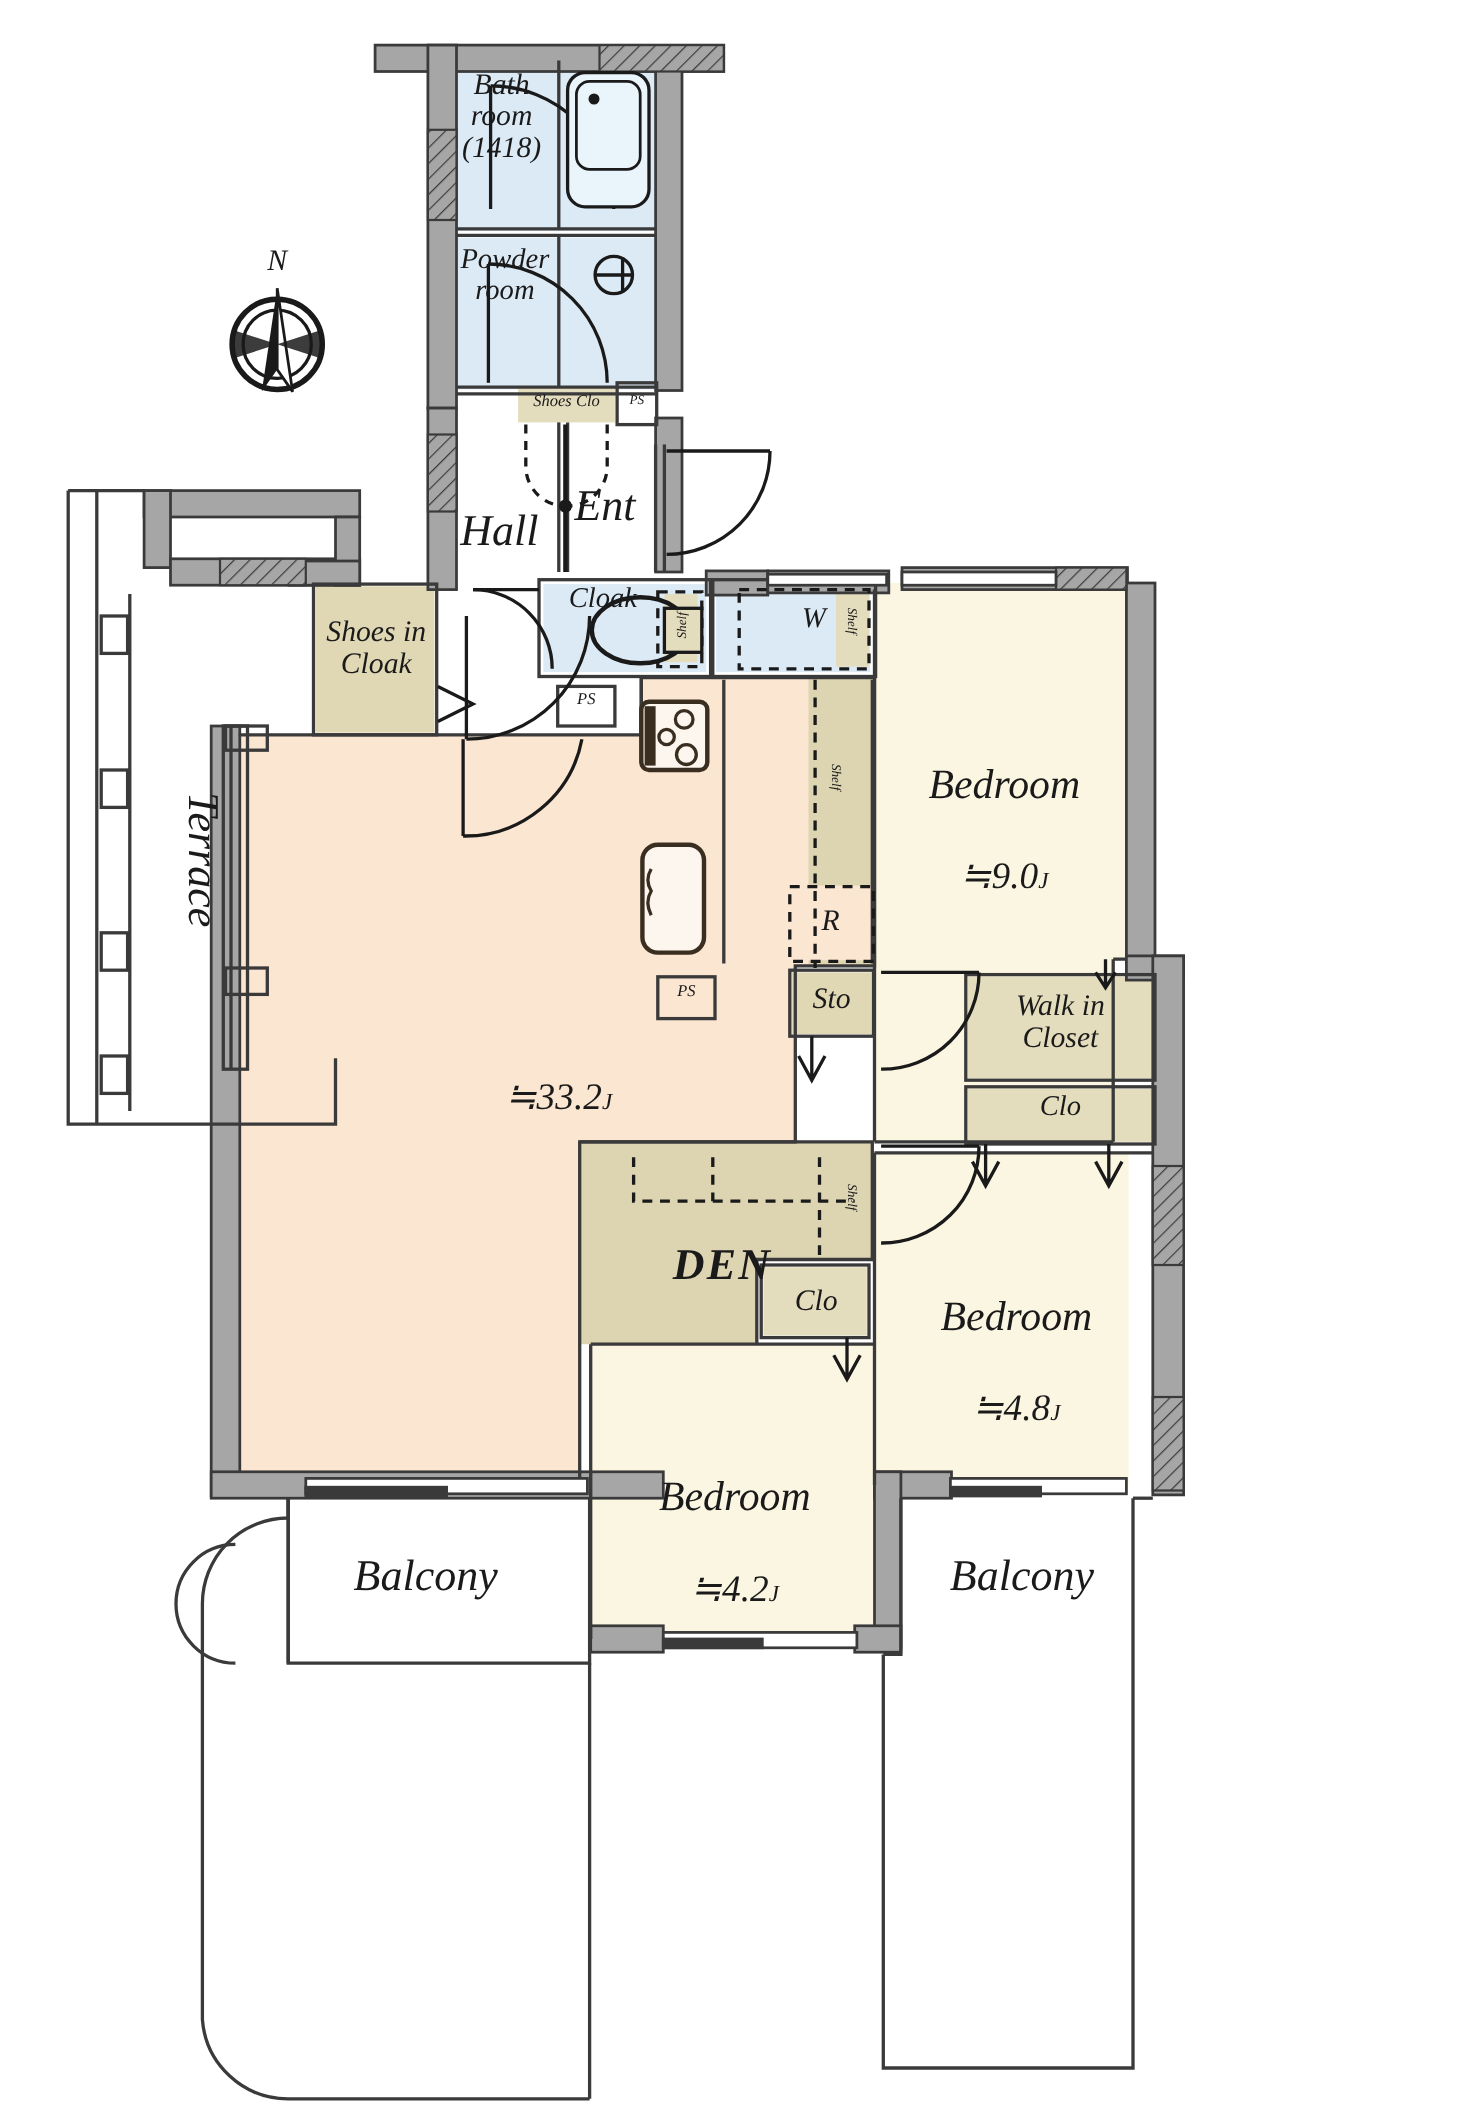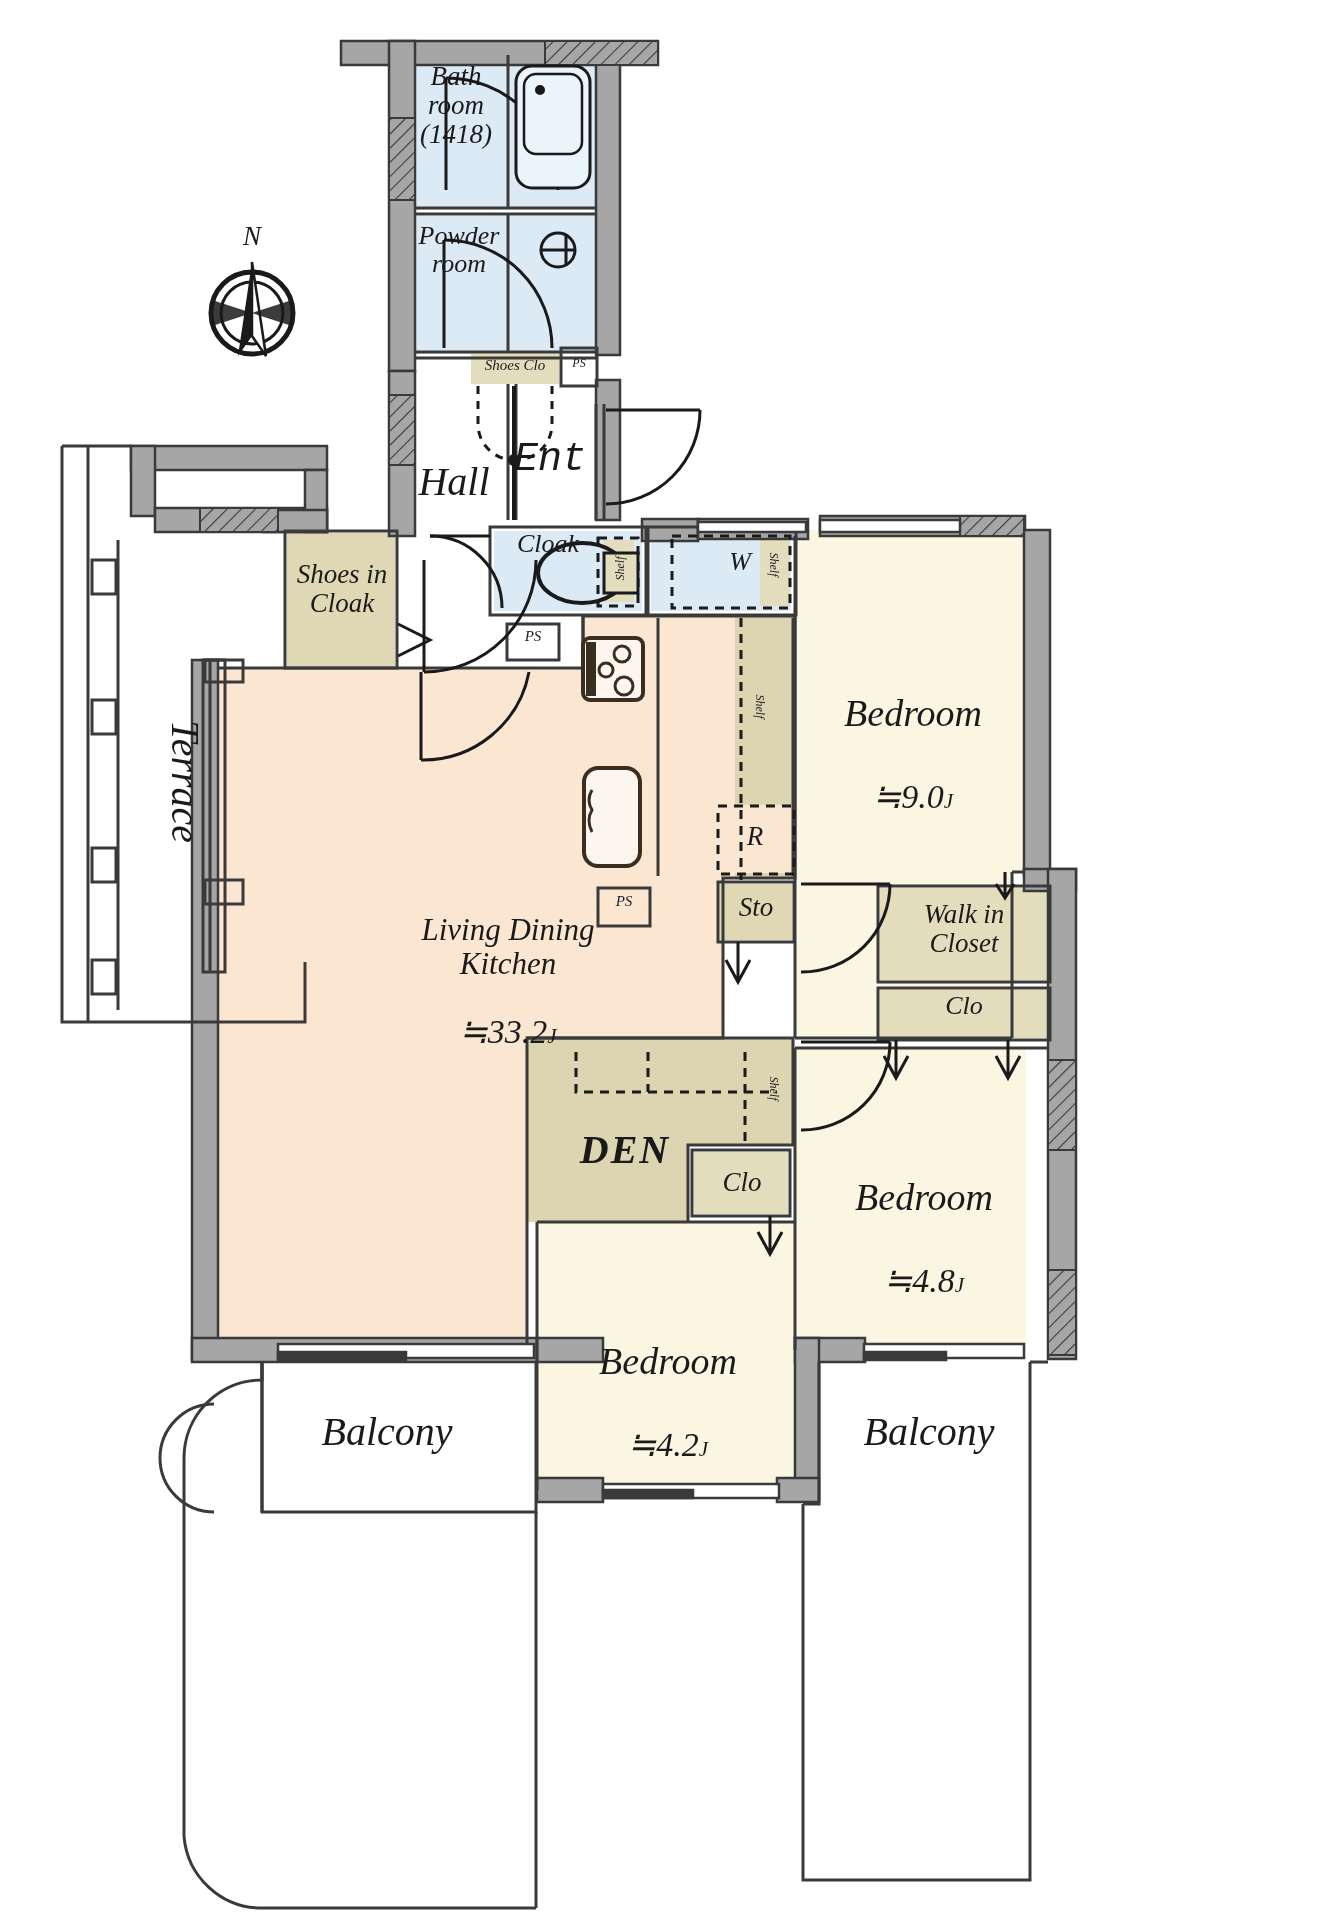--- a/index.html
+++ b/index.html
@@ -302,42 +302,41 @@
 
 <div class="lbl mid" style="left:404px;top:222px;width:110px;">Powder
 room</div>
 
 <div class="lbl tiny" style="left:468px;top:357px;width:94px;">Shoes Clo</div>
 
 <div class="lbl xtiny" style="left:562px;top:357px;width:34px;">PS</div>
 
 <div class="lbl big" style="left:394px;top:460px;width:120px;">Hall</div>
 
-<div class="lbl big" style="left:498px;top:438px;width:104px;font-family:Liberation Mono, monospace;">Ent</div>
+<div class="lbl big" style="left:498px;top:438px;width:104px;">Ent</div>
 
 <div class="lbl mid" style="left:496px;top:530px;width:104px;">Cloak</div>
 
 <div class="lbl xtiny rotm90" style="left:600px;top:562px;width:40px;">Shelf</div>
 
 <div class="lbl mid" style="left:718px;top:548px;width:44px;">W</div>
 
 <div class="lbl xtiny rot90" style="left:752px;top:558px;width:44px;">Shelf</div>
 
 <div class="lbl sml" style="left:282px;top:560px;width:120px;">Shoes in
 Cloak</div>
 
 <div class="lbl tiny" style="left:508px;top:628px;width:50px;">PS</div>
 
 <div class="lbl tiny" style="left:599px;top:893px;width:50px;">PS</div>
 
 <div class="lbl big rot90" style="left:85px;top:760px;width:200px;">Terrace</div>
 
 <div class="lbl" style="left:378px;top:880px;width:260px;font-size:31px;">
-  <span>Living Dining
-Kitchen</span><br>
+  <br>
   <span class="area">≒33.2</span><span class="jsub">J</span>
 </div>
 
 <div class="lbl xtiny rot90" style="left:728px;top:700px;width:64px;">Shelf</div>
 
 <div class="lbl sml" style="left:722px;top:822px;width:66px;">R</div>
 
 <div class="lbl sml" style="left:720px;top:893px;width:72px;">Sto</div>
 
 <div class="lbl" style="left:796px;top:652px;width:234px;font-size:38px;">
@@ -348,21 +347,21 @@
 <div class="lbl sml" style="left:886px;top:900px;width:156px;">Walk in
 Closet</div>
 
 <div class="lbl mid" style="left:886px;top:992px;width:156px;">Clo</div>
 
 <div class="lbl" style="left:808px;top:1136px;width:232px;font-size:38px;">
   <span>Bedroom</span><br>
   <span class="area">≒4.8</span><span class="jsub">J</span>
 </div>
 
-<div class="lbl big" style="left:548px;top:1128px;width:154px;font-weight:600;letter-spacing:2px;">DEN</div>
+<div class="lbl big" style="left:548px;top:1128px;width:154px;font-weight:600;letter-spacing:2px;text-align:right;">DEN</div>
 
 <div class="lbl xtiny rot90" style="left:746px;top:1082px;width:56px;">Shelf</div>
 
 <div class="lbl sml" style="left:696px;top:1168px;width:92px;">Clo</div>
 
 <div class="lbl" style="left:552px;top:1300px;width:232px;font-size:38px;">
   <span>Bedroom</span><br>
   <span class="area">≒4.2</span><span class="jsub">J</span>
 </div>
 

